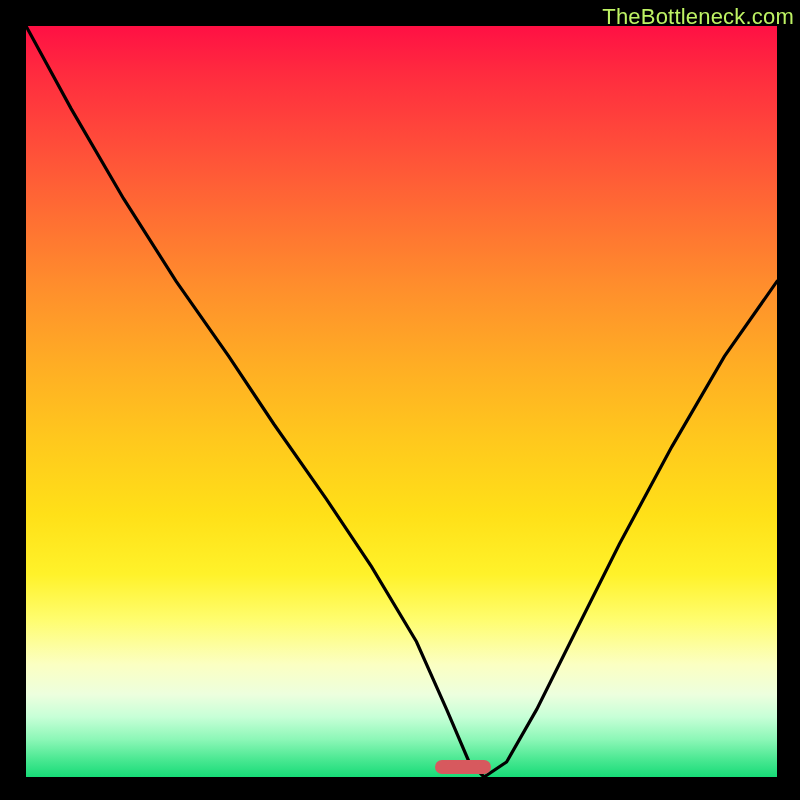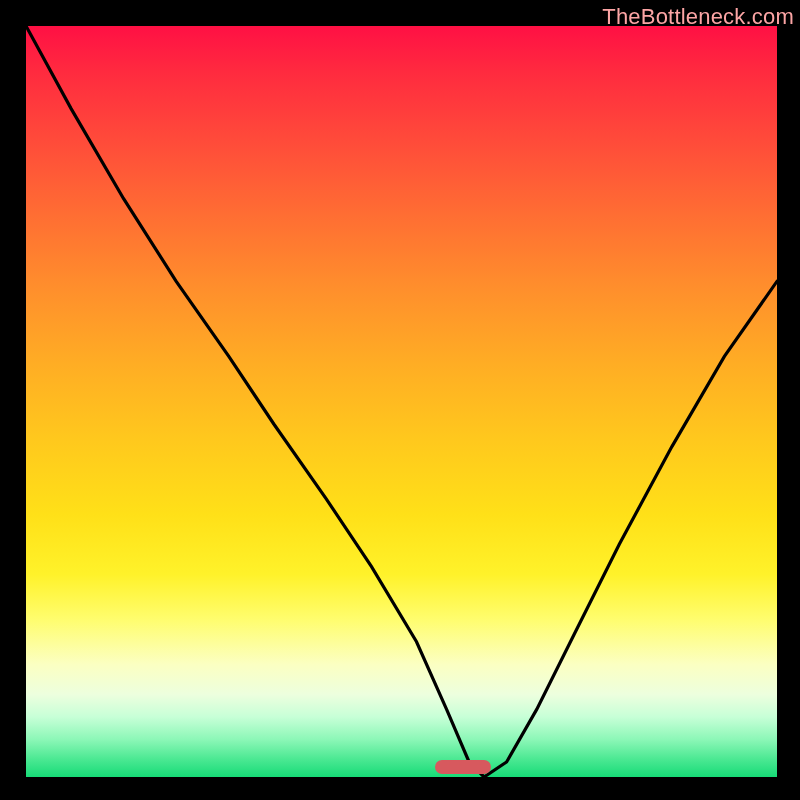--- a/index.html
+++ b/index.html
@@ -41,21 +41,21 @@
       #c7ffd7 92%,
       #8cf7b7 95%,
       #4ee994 97.5%,
       #17db77 100%
     );
   }
   .watermark {
     position: absolute;
     top: 4px;
     right: 6px;
-    color: #fca5a5;
+    color: #bef264;
     font-size: 22px;
     font-weight: 500;
     letter-spacing: 0.2px;
     user-select: none;
   }
   .curve-svg {
     position: absolute;
     left: 26px;
     top: 26px;
     width: 751px;

